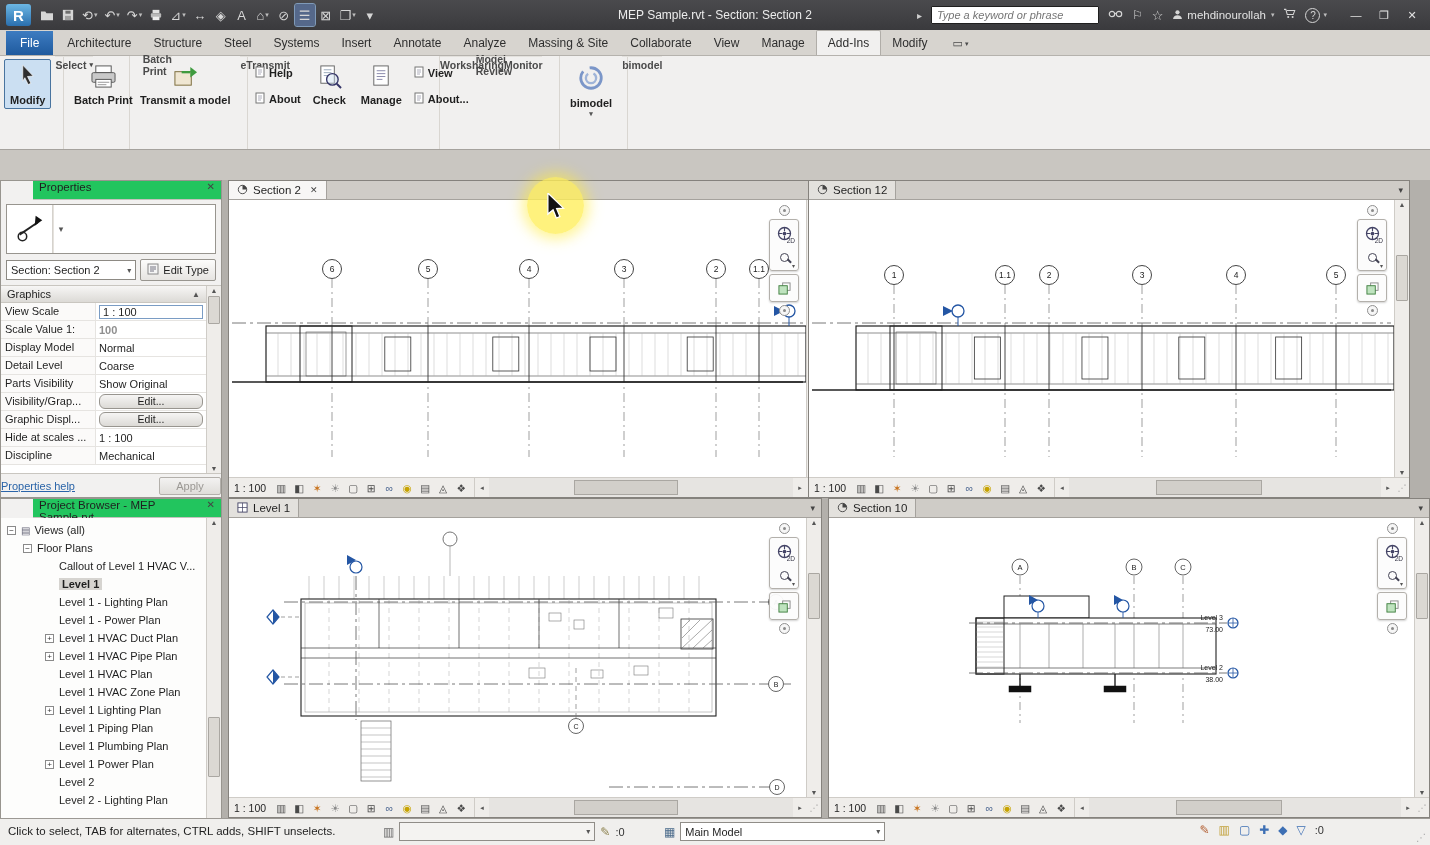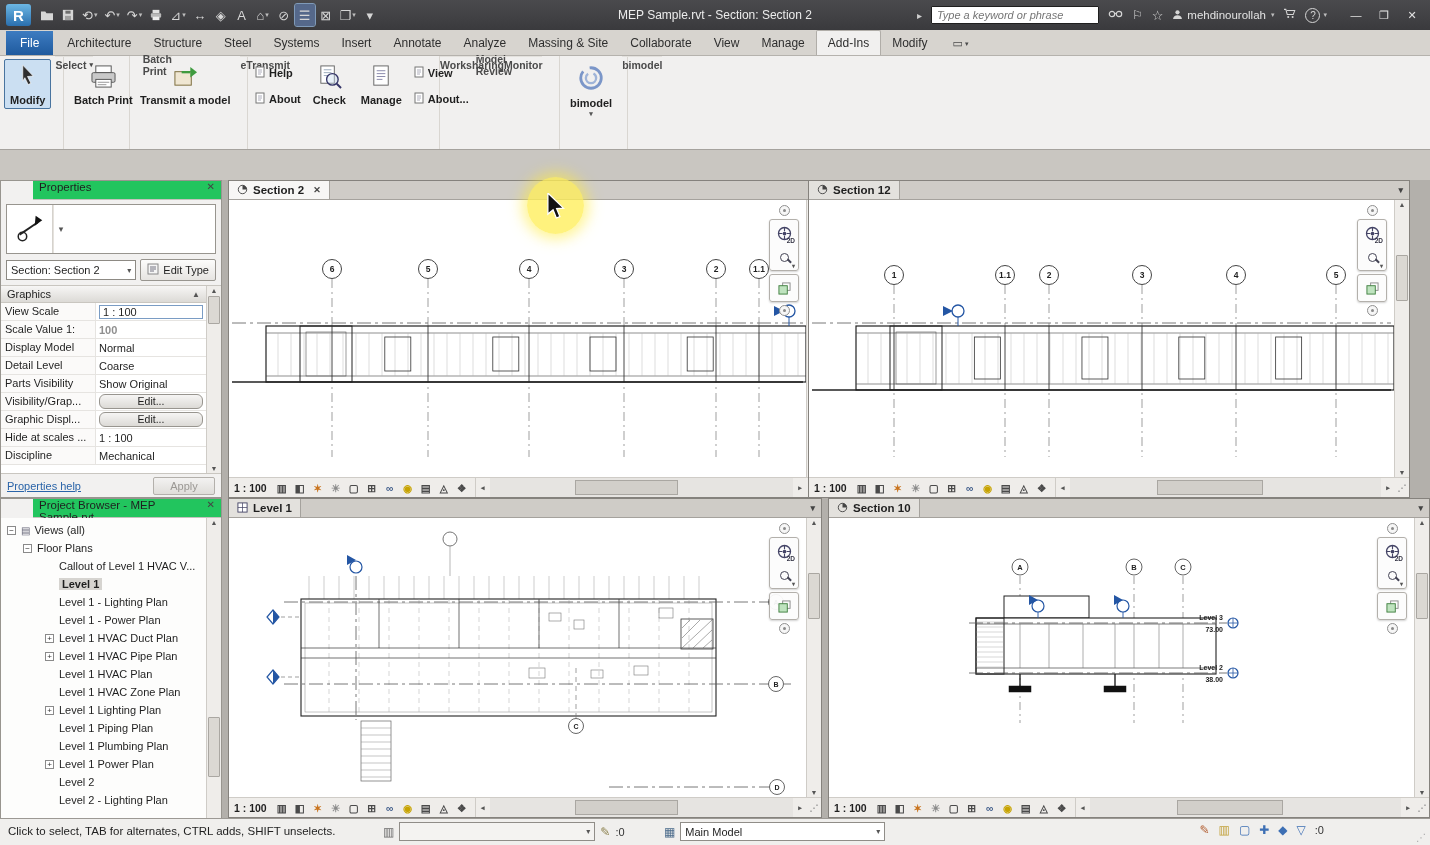--- a/index.html
+++ b/index.html
@@ -87,37 +87,37 @@
     white-space:nowrap;overflow:hidden;}
   .pvalue{flex:1;padding:1px 3px;display:flex;align-items:center;color:#1f1f1f;overflow:hidden;white-space:nowrap;}
   .pvalue.input span{border:1px solid #7a9cc4;background:#fff;padding:0 3px;width:100%;height:14px;line-height:13px;}
   .pvalue.disabled span{color:#8f8f8f;font-weight:bold;}
   .pvalue.button span{width:100%;text-align:center;background:linear-gradient(#f6f5f4,#dcdad6);border:1px solid #98958f;
     border-radius:6px;height:15px;line-height:13px;font-size:10.5px;}
   .scrollcol{width:15px;flex:none;background:#efedea;border-left:1px solid #cfccc7;display:flex;flex-direction:column;
     align-items:center;font-size:7px;color:#555;padding:1px 0;}
   .scroll-track{flex:1;width:100%;position:relative;}
   .scroll-thumb{position:absolute;left:1px;right:1px;background:#dbd8d3;border:1px solid #aaa7a2;border-radius:1px;}
-  .props-foot{height:24px;flex:none;display:flex;align-items:center;padding:0 6px;border-top:1px solid #c9c6c0;background:#f2f1f0;}
+  .props-foot{height:24px;flex:none;display:flex;align-items:center;padding:0 0;border-top:1px solid #c9c6c0;background:#f2f1f0;}
   .props-help{color:#2a64a8;text-decoration:underline;font-size:11px;}
   .apply-btn{margin-left:auto;width:62px;height:18px;font-size:11px;color:#9b9894;
     background:linear-gradient(#f3f2f1,#dfddd9);border:1px solid #b3b0ab;border-radius:2px;text-align:center;line-height:16px;}
 
   .browser-body{flex:1;display:flex;min-height:0;background:#fdfdfc;}
   .tree{flex:1;overflow:hidden;padding-top:3px;}
   .trow{height:18px;display:flex;align-items:center;font-size:11px;color:#1f1f1f;white-space:nowrap;}
   .tbox{width:9px;height:9px;flex:none;border:1px solid #8a8a8a;background:#fff;font-size:8px;line-height:7px;
     text-align:center;margin-right:5px;color:#333;}
   .tbox.none{border:none;background:transparent;}
   .tico{margin-right:4px;color:#667;font-size:10px;}
   .tlabel{overflow:hidden;text-overflow:ellipsis;}
   .tlabel.sel{background:#d6d4d0;font-weight:bold;padding:0 3px;}
 
   
-  .vp{position:absolute;background:#fff;border:1px solid #85827d;display:flex;flex-direction:column;font-weight:bold;}
+  .vp{position:absolute;background:#fff;border:1px solid #85827d;display:flex;flex-direction:column;}
   .vp-titlebar{height:19px;flex:none;background:#cfccc7;display:flex;align-items:stretch;border-bottom:1px solid #a5a29d;}
   .vp-tab{display:flex;align-items:center;gap:5px;padding:0 8px;background:#e3e1dd;border-right:1px solid #a5a29d;
     font-size:11.5px;color:#1f1f1f;white-space:nowrap;}
   .vp-tab.active{background:#f7f6f5;}
   .vp-close{font-size:9px;color:#444;margin-left:4px;}
   .vp-menu{margin-left:auto;padding:0 6px;font-size:9px;color:#444;display:flex;align-items:center;}
   .vp-body{flex:1;display:flex;min-height:0;}
   .vp-canvas{flex:1;position:relative;background:#fff;overflow:hidden;}
   .vp-canvas svg.draw{position:absolute;left:0;top:0;width:100%;height:100%;}
   .vp-vscroll{width:15px;flex:none;background:#efedea;border-left:1px solid #cfccc7;display:flex;flex-direction:column;

